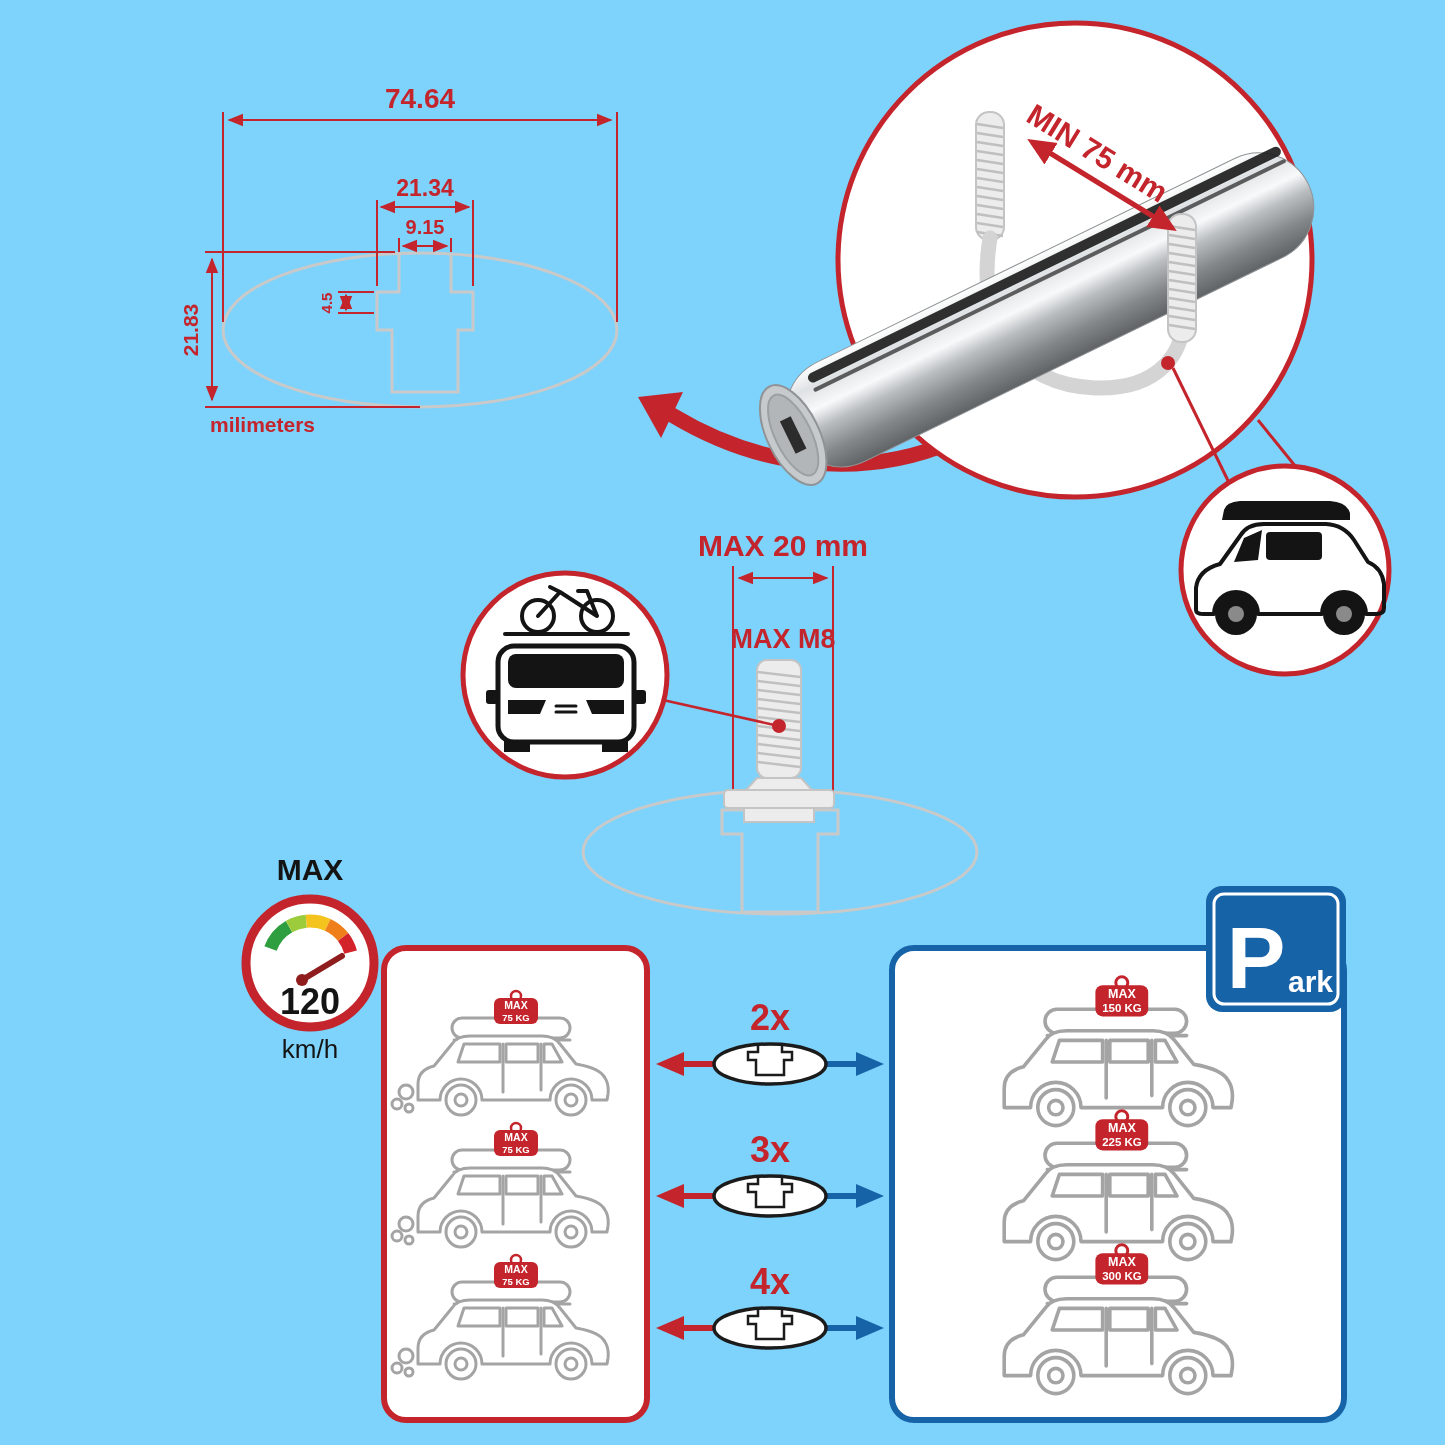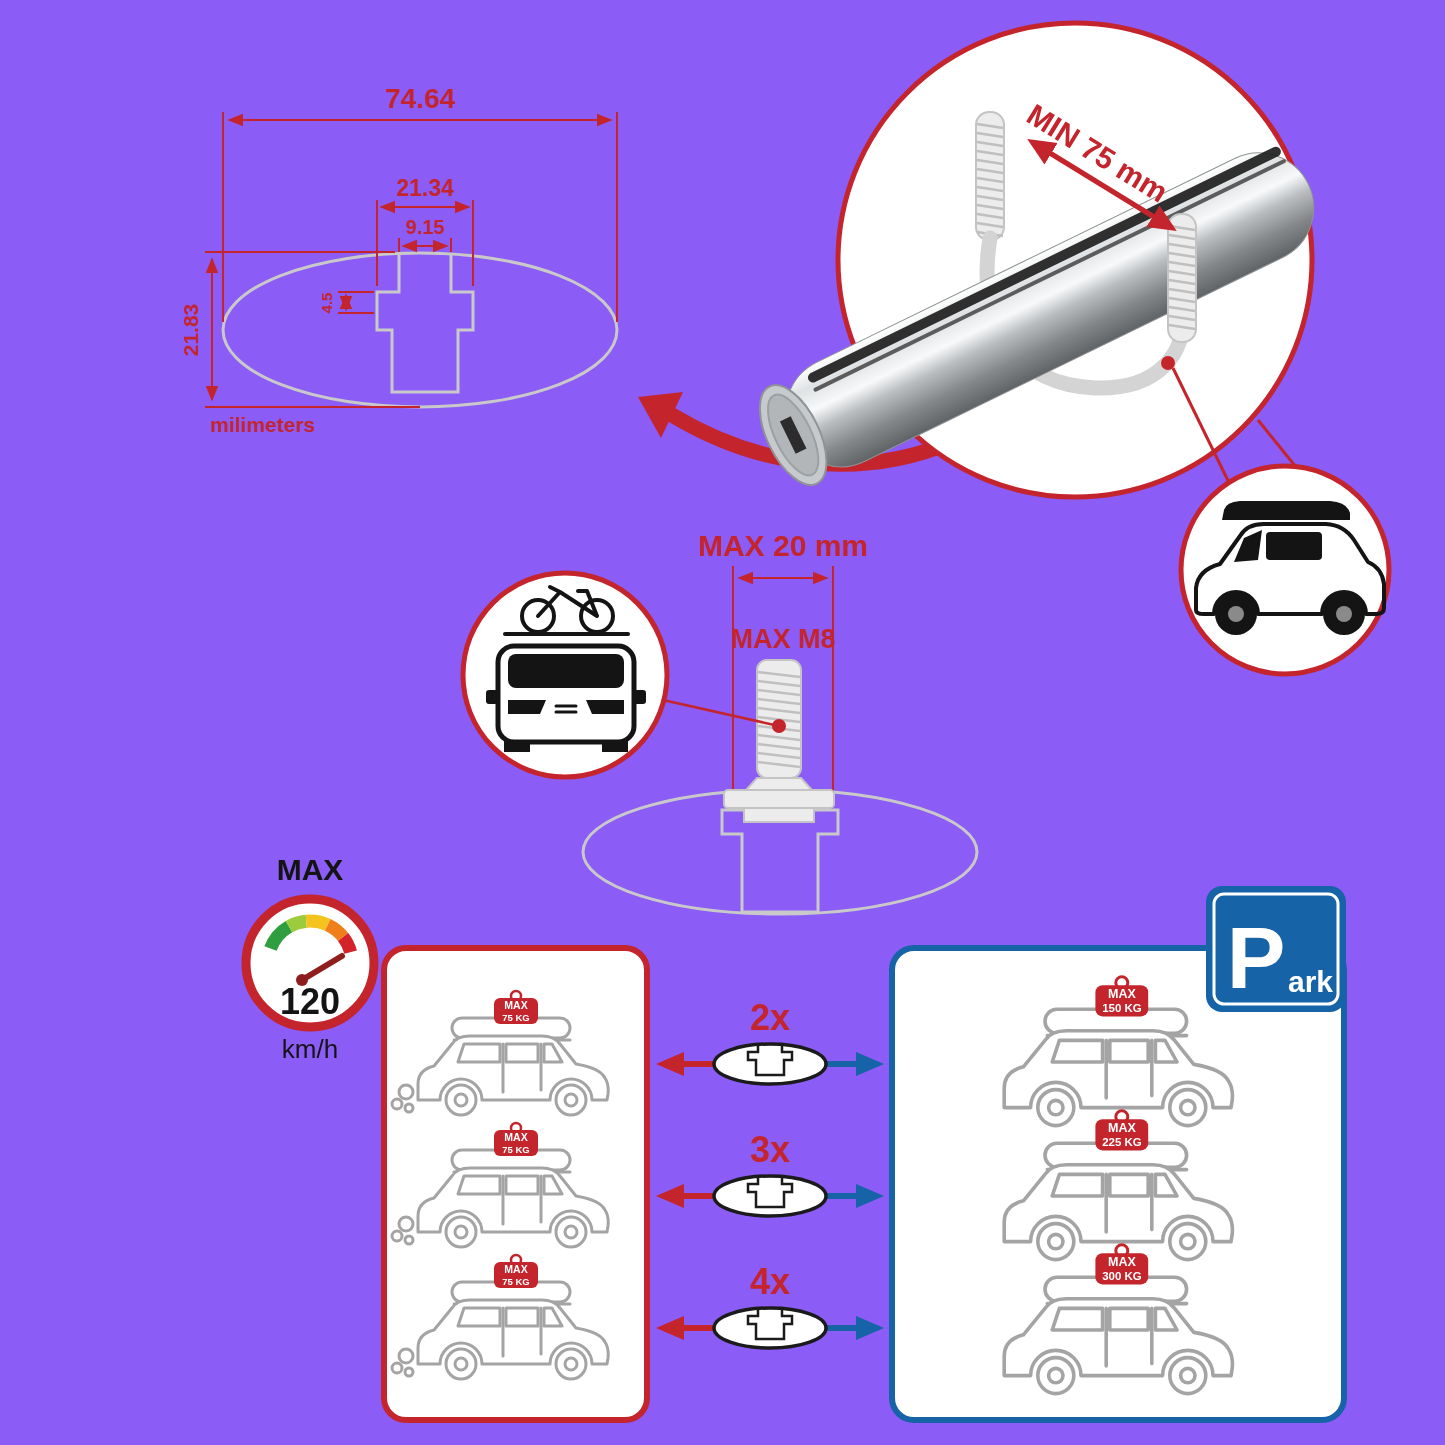--- a/index.html
+++ b/index.html
@@ -1,16 +1,16 @@
 <!DOCTYPE html>
 <html><head>
 <meta charset="utf-8">
 <style>
   html,body{margin:0;padding:0;background:#fff;}
-  .stage{position:relative;width:1445px;height:1445px;background:#8b5cf6;overflow:hidden;}
+  .stage{position:relative;width:1445px;height:1445px;background:#7dd3fc;overflow:hidden;}
   svg{position:absolute;left:0;top:0;}
   text{font-family:"Liberation Sans",sans-serif;}
   .red-dim{stroke:#c4242b;stroke-width:2;fill:none;}
   .red-thick{stroke:#c4242b;stroke-width:5;fill:none;}
   .red-txt{fill:#c4242b;font-weight:bold;}
   .blk-txt{fill:#141414;font-weight:bold;}
   .wht-txt{fill:#ffffff;font-weight:bold;}
   .grey-line{stroke:#c9c9c9;stroke-width:3;fill:none;}
   .grey-fill{fill:#ececec;stroke:#c4c4c4;stroke-width:2;}
   .gcar{stroke:#a4a4a4;stroke-width:3;fill:#ffffff;stroke-linejoin:round;stroke-linecap:round;}

